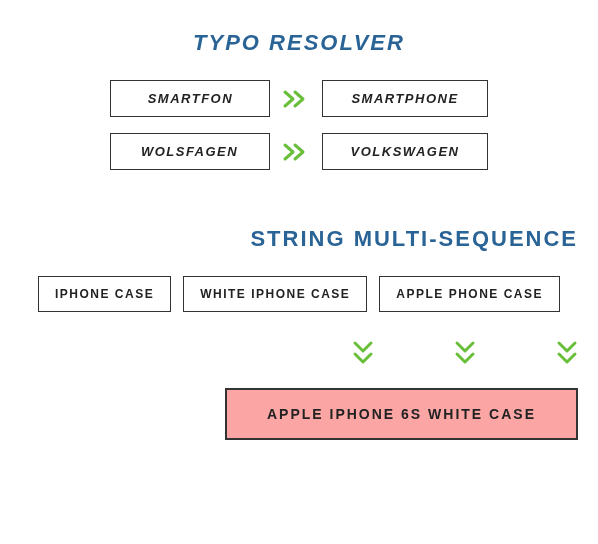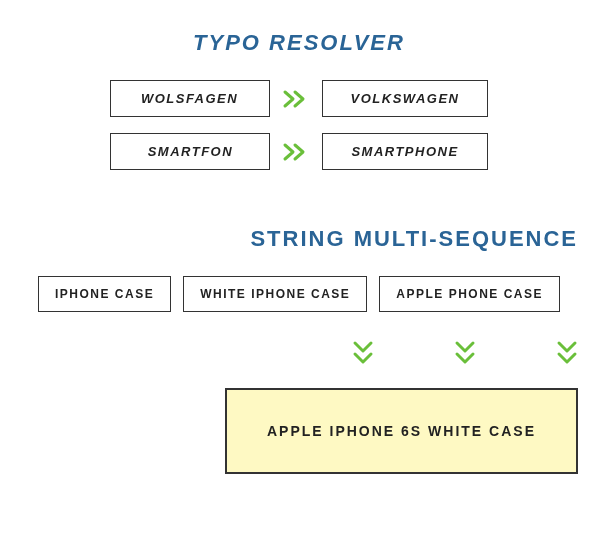--- a/index.html
+++ b/index.html
@@ -121,57 +121,57 @@
       color: #6abf3a;
       font-size: 22px;
       display: flex;
       flex-direction: column;
       align-items: center;
       line-height: 1;
     }
 
     .result-box {
       border: 2px solid #333;
-      padding: 33px 40px;
+      padding: 16px 40px;
       font-size: 14px;
       font-weight: 700;
       letter-spacing: 2px;
       color: #222;
-      background: #fef9c3;
+      background: #fca5a5;
       text-align: center;
       margin-top: 4px;
     }
   </style>
 </head>
 <body>
 
 <div class="typo-resolver">
   <div class="section-title">TYPO RESOLVER</div>
+
+  <div class="typo-row">
+    <div class="typo-box">SMARTFON</div>
+    <span class="arrow-double">
+      <svg viewBox="0 0 28 20" fill="none" xmlns="http://www.w3.org/2000/svg">
+        <path d="M3 3 L11 10 L3 17" stroke="#6abf3a" stroke-width="3" stroke-linecap="round" stroke-linejoin="round" fill="none"></path>
+        <path d="M13 3 L21 10 L13 17" stroke="#6abf3a" stroke-width="3" stroke-linecap="round" stroke-linejoin="round" fill="none"></path>
+      </svg>
+    </span>
+    <div class="typo-box">SMARTPHONE</div>
+  </div>
 
   <div class="typo-row">
     <div class="typo-box">WOLSFAGEN</div>
     <span class="arrow-double">
       <svg viewBox="0 0 28 20" fill="none" xmlns="http://www.w3.org/2000/svg">
         <path d="M3 3 L11 10 L3 17" stroke="#6abf3a" stroke-width="3" stroke-linecap="round" stroke-linejoin="round" fill="none"></path>
         <path d="M13 3 L21 10 L13 17" stroke="#6abf3a" stroke-width="3" stroke-linecap="round" stroke-linejoin="round" fill="none"></path>
       </svg>
     </span>
     <div class="typo-box">VOLKSWAGEN</div>
   </div>
-
-  <div class="typo-row">
-    <div class="typo-box">SMARTFON</div>
-    <span class="arrow-double">
-      <svg viewBox="0 0 28 20" fill="none" xmlns="http://www.w3.org/2000/svg">
-        <path d="M3 3 L11 10 L3 17" stroke="#6abf3a" stroke-width="3" stroke-linecap="round" stroke-linejoin="round" fill="none"></path>
-        <path d="M13 3 L21 10 L13 17" stroke="#6abf3a" stroke-width="3" stroke-linecap="round" stroke-linejoin="round" fill="none"></path>
-      </svg>
-    </span>
-    <div class="typo-box">SMARTPHONE</div>
-  </div>
 </div>
 
 <div class="multi-sequence">
   <div class="multi-sequence-title">STRING MULTI-SEQUENCE</div>
 
   <div class="sequence-inputs">
     <div class="sequence-box">IPHONE CASE</div>
     <div class="sequence-box">WHITE IPHONE CASE</div>
     <div class="sequence-box">APPLE PHONE CASE</div>
   </div>

